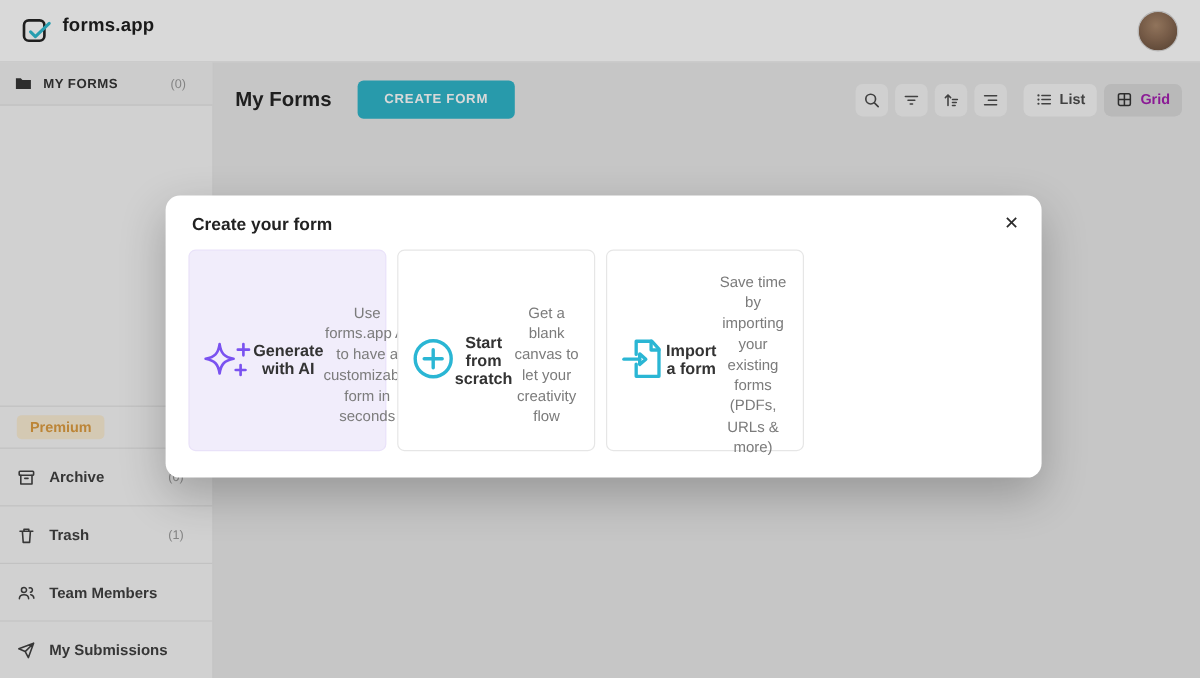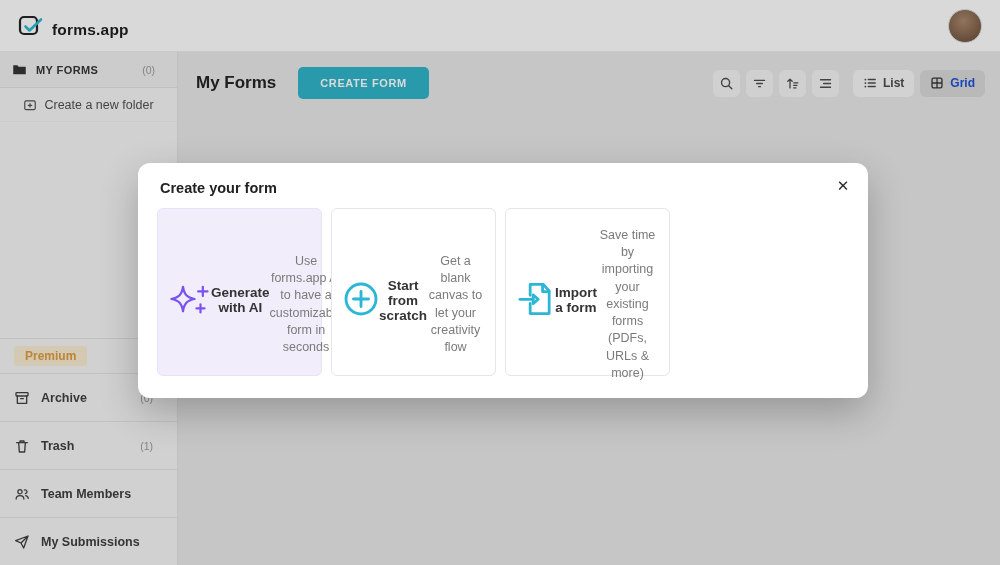--- a/index.html
+++ b/index.html
@@ -7,21 +7,21 @@
   .app {
     position:relative; width:1000px; height:565px; overflow:hidden;
     background:#e9e9e9; font-family:"Liberation Sans", sans-serif;
   }
   
   .header {
     position:absolute; top:0; left:0; right:0; height:52px;
     background:#ffffff; border-bottom:1px solid #ececec;
     display:flex; align-items:center; padding:0 18px;
   }
-  .logo { display:flex; align-items:flex-end; gap:8px; }
+  .logo { display:flex; align-items:flex-start; gap:8px; }
   .logo-text { font-size:15.5px; font-weight:700; color:#1c1c1c; letter-spacing:.2px; }
   .avatar {
     margin-left:auto; width:34px; height:34px; border-radius:50%;
     background: radial-gradient(circle at 45% 35%, #a9876a 0%, #8a6a52 45%, #5f4736 100%);
     border:1px solid #d9d9d9;
   }
   
   .sidebar {
     position:absolute; top:52px; left:0; bottom:0; width:178px;
     background:#f6f6f6; border-right:1px solid #e2e2e2;
@@ -56,21 +56,21 @@
   .tools { margin-left:auto; display:flex; align-items:center; gap:6px; }
   .icon-btn {
     width:27px; height:27px; border-radius:6px; background:#f5f5f5; border:none;
     display:grid; place-items:center; color:#4a4a4a; cursor:pointer;
   }
   .view-btn {
     height:27px; border:none; border-radius:6px; background:#f7f7f7; cursor:pointer;
     display:flex; align-items:center; gap:6px; padding:0 10px;
     font-family:inherit; font-size:12px; font-weight:600; color:#4a4a4a;
   }
-  .view-btn.active { background:#d9d9d9; color:#1d4ed8; }
+  .view-btn.active { background:#d9d9d9; color:#a21caf; }
   .view-list { margin-left:8px; }
   
   .overlay { position:absolute; inset:0; background:rgba(18,18,18,0.16); z-index:5; }
   .modal {
     position:absolute; left:138px; top:163px; width:730px; height:235px; z-index:10;
     background:#fff; border-radius:12px; box-shadow:0 14px 38px rgba(0,0,0,0.24);
   }
   .modal-title { position:absolute; left:22px; top:17px; font-size:14.5px; font-weight:700; color:#222; }
   .modal-close {
     position:absolute; top:10px; right:12px; width:26px; height:26px; border:none; background:none;
@@ -111,29 +111,20 @@
     <div class="sb-row sb-myforms">
       <span class="sb-icon">
         <svg width="15" height="15" viewBox="0 0 24 24">
             <path d="M2 5 h6.5 l2.2 2.5 H22 v12 H2 Z" fill="#333"></path>
           </svg>
       </span>
       <span class="lbl">MY FORMS</span>
       <span class="sb-count">(0)</span>
     </div>
 
-    <div class="sb-row sb-newfolder">
-      <span class="sb-icon">
-        <svg width="14" height="14" viewBox="0 0 24 24" fill="none" stroke="#4f4f4f" stroke-width="2" stroke-linecap="round">
-          <rect x="3" y="5" width="18" height="15" rx="2.5"></rect>
-          <path d="M12 9.5 v6 M9 12.5 h6"></path>
-        </svg>
-      </span>
-      <span>Create a new folder</span>
-    </div>
 
     <div class="sb-spacer"></div>
 
     <div class="sb-row sb-premium">
       <span class="premium-badge">Premium</span>
       <span class="chev">
         <svg width="13" height="13" viewBox="0 0 24 24" fill="none" stroke="#5a5a5a" stroke-width="2.4" stroke-linecap="round" stroke-linejoin="round">
           <path d="M5 9 L12 16 L19 9"></path>
         </svg>
       </span>

